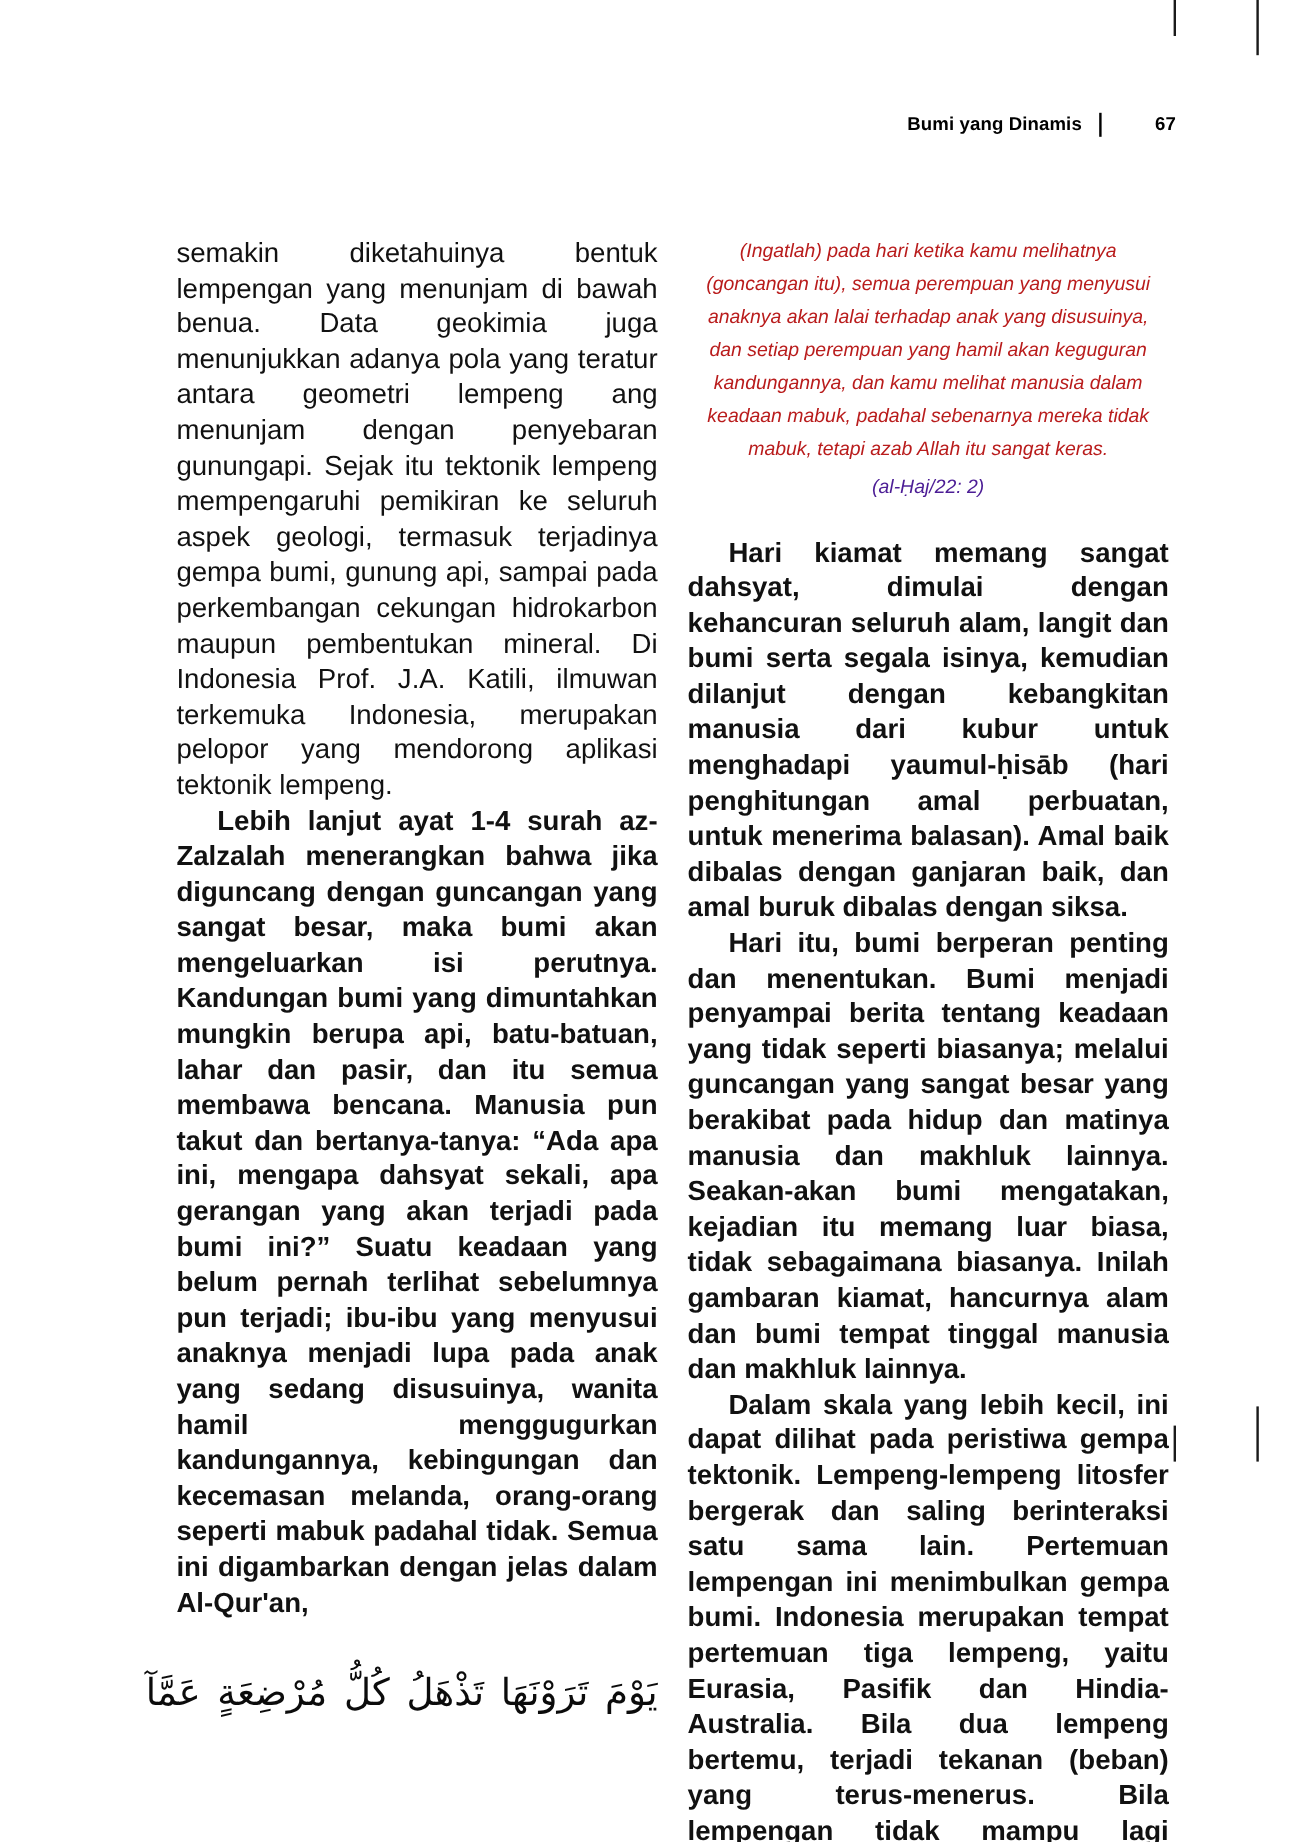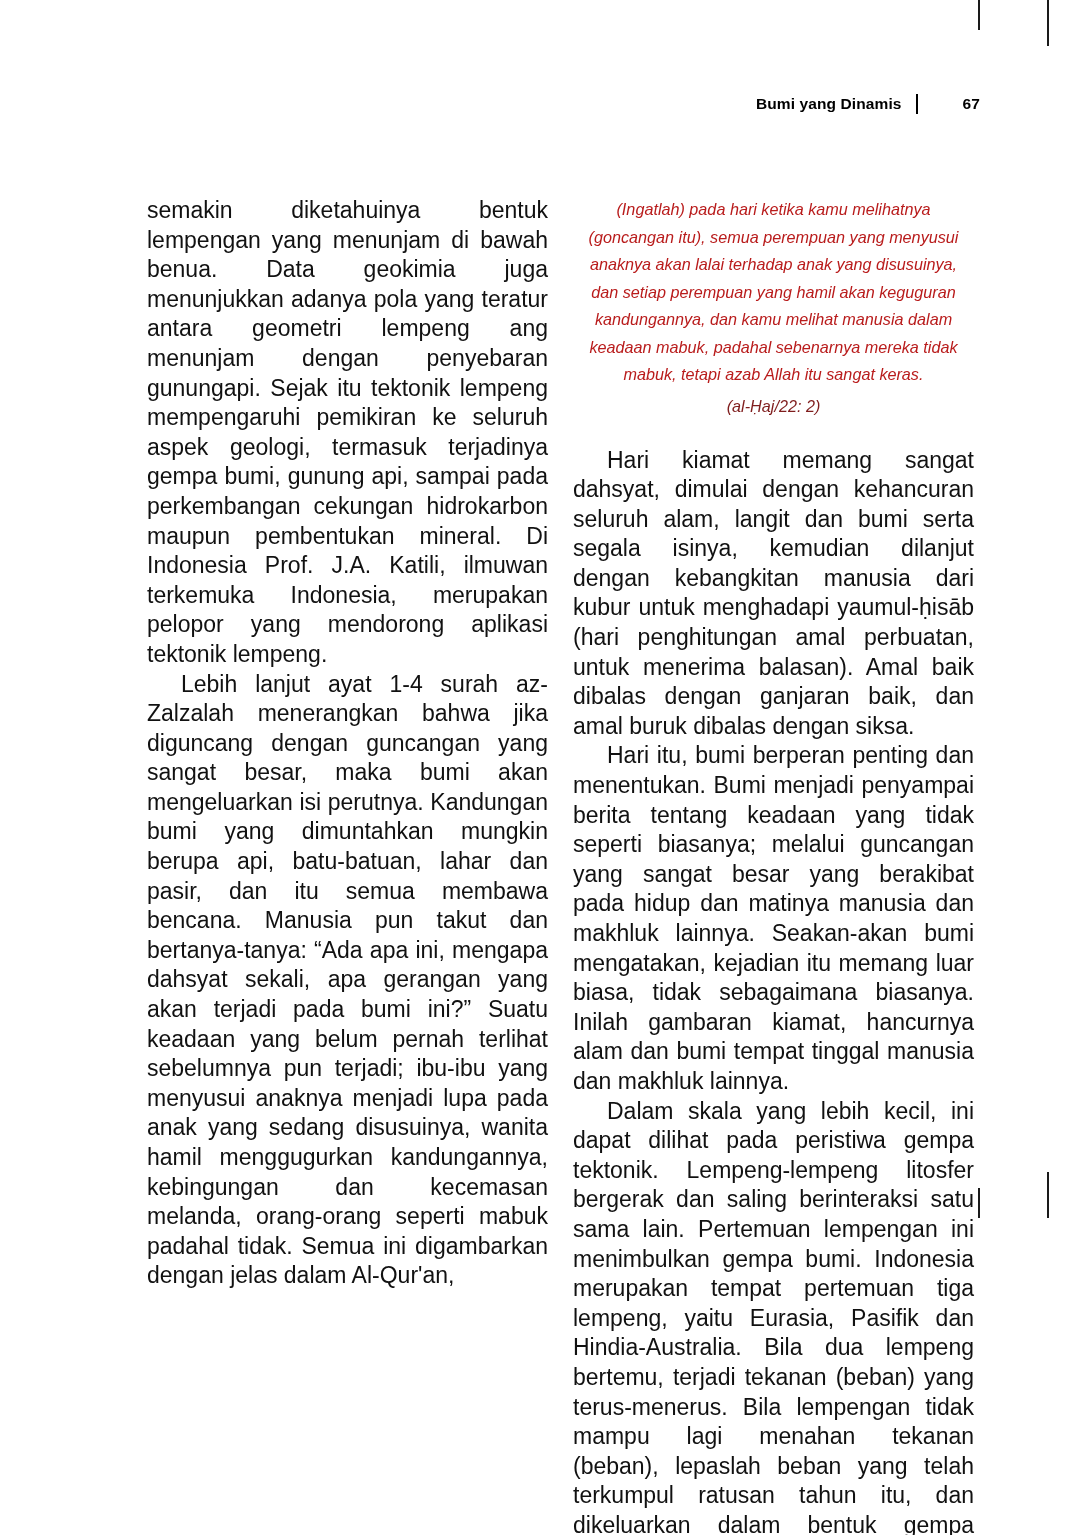--- a/index.html
+++ b/index.html
@@ -78,20 +78,21 @@
     margin: 0;
     font-size: 23px;
     line-height: 29.6px;
     text-align: justify;
     text-justify: inter-word;
     color: #111111;
     hyphens: none;
   }
   p.body-text.indent {
     text-indent: 34px;
+    font-weight: bold;
   }
   p.body-text + p.body-text {
     margin-top: 0px;
   }
 
   
   .quote-block {
     margin: 0 0 26px 0;
   }
   .quote-text {
@@ -102,21 +103,21 @@
     text-align: center;
     color: #b91c1c;
     padding: 0 4px;
   }
   .quote-source {
     margin: 4px 0 0 0;
     font-style: italic;
     font-size: 16.2px;
     line-height: 27px;
     text-align: center;
-    color: #7f1d1d;
+    color: #4c1d95;
   }
 
   
   .arabic-block {
     margin-top: 30px;
     direction: rtl;
     text-align: center;
     font-family: "DejaVu Sans", sans-serif;
     font-size: 31px;
     line-height: 62px;
@@ -145,20 +146,21 @@
     <span class="rh-page">67</span>
   </div>
 
   <div class="columns">
 
     <div class="col">
       <p class="body-text">semakin diketahuinya bentuk lempengan yang menunjam di bawah benua. Data geokimia juga menunjukkan adanya pola yang teratur  antara geometri lempeng ang menunjam dengan penyebaran gunungapi. Sejak itu tektonik lempeng mempengaruhi pemikiran ke  seluruh aspek geologi, termasuk terjadinya gempa bumi, gunung api, sampai pada perkembangan cekungan hidrokarbon maupun pembentukan mineral. Di Indonesia Prof. J.A. Katili, ilmuwan terkemuka Indonesia, merupakan pelopor yang mendorong aplikasi tektonik lempeng.</p>
       <p class="body-text indent">Lebih lanjut ayat 1-4 surah az-Zalzalah menerangkan bahwa jika diguncang dengan guncangan yang sangat besar, maka bumi akan mengeluarkan isi perutnya. Kandungan bumi yang dimuntahkan mungkin berupa api, batu-batuan, lahar dan pasir, dan itu semua membawa bencana. Manusia pun takut dan bertanya-tanya: “Ada apa ini, mengapa dahsyat sekali, apa gerangan yang akan terjadi pada bumi ini?” Suatu keadaan yang belum pernah terlihat sebelumnya pun terjadi; ibu-ibu yang menyusui anaknya menjadi lupa pada anak yang sedang disusuinya, wanita hamil menggugurkan kandungannya, kebingungan dan kecemasan melanda, orang-orang seperti mabuk padahal tidak. Semua ini digambarkan dengan jelas dalam Al-Qur'an,</p>
 
       <div class="arabic-block">
+        <span class="arabic-line">يَوْمَ تَرَوْنَهَا تَذْهَلُ كُلُّ مُرْضِعَةٍ عَمَّآ</span>
       </div>
     </div>
 
     <div class="col">
       <div class="quote-block">
         <p class="quote-text">(Ingatlah) pada hari ketika kamu melihatnya (goncangan itu), semua perempuan yang menyusui anaknya akan lalai terhadap anak yang disusuinya, dan setiap perempuan yang hamil akan keguguran kandungannya, dan kamu melihat manusia dalam keadaan mabuk, padahal sebenarnya mereka tidak mabuk, tetapi azab Allah itu sangat keras.</p>
         <p class="quote-source">(al-Ḥaj/22: 2)</p>
       </div>
 
       <p class="body-text indent">Hari kiamat memang sangat dahsyat, dimulai dengan kehancuran seluruh alam, langit dan bumi serta segala isinya, kemudian dilanjut dengan kebangkitan manusia dari kubur untuk menghadapi yaumul-ḥisāb (hari penghitungan amal perbuatan, untuk menerima balasan). Amal baik dibalas dengan ganjaran baik, dan amal buruk dibalas dengan siksa.</p>

